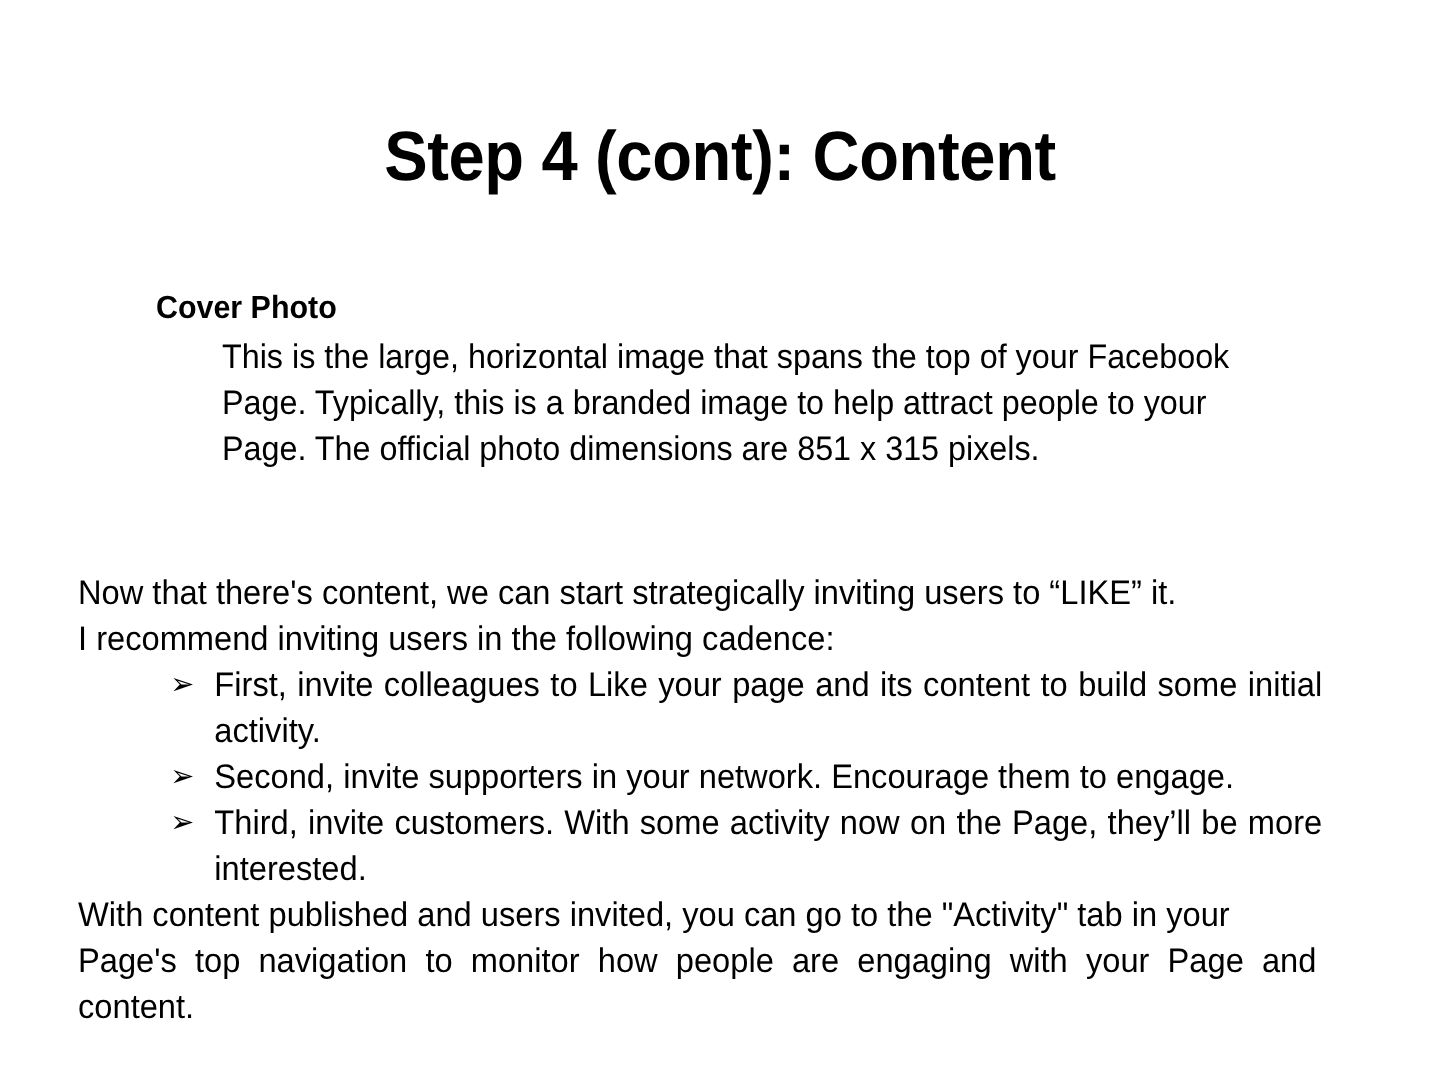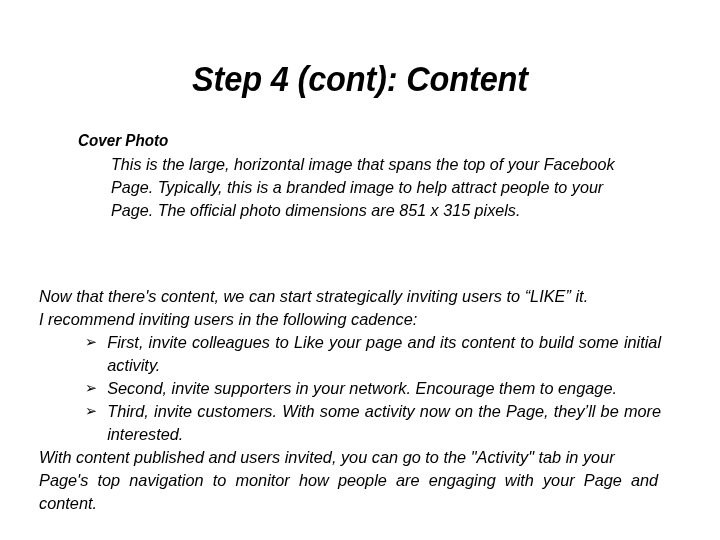--- a/index.html
+++ b/index.html
@@ -13,21 +13,20 @@
     color: #000000;
     font-family: "Liberation Sans", sans-serif;
     overflow: hidden;
     position: relative;
     -webkit-font-smoothing: none;
   }
 
   .slide {
     position: absolute;
     inset: 0;
-    font-style: italic;
   }
 
   
   .slide-title {
     position: absolute;
     left: 0;
     right: 0;
     top: 58px;
     text-align: center;
     font-size: 35px;
@@ -36,21 +35,21 @@
     letter-spacing: -0.2px;
     transform: scaleX(0.93);
     transform-origin: center top;
     white-space: nowrap;
   }
 
   
   .coverphoto-block {
     position: absolute;
     left: 78px;
-    top: 130px;
+    top: 144px;
     width: 600px;
   }
   .coverphoto-heading {
     font-size: 16px;
     font-weight: bold;
     line-height: 21px;
     transform: scaleX(0.95);
     transform-origin: left top;
     white-space: nowrap;
   }

